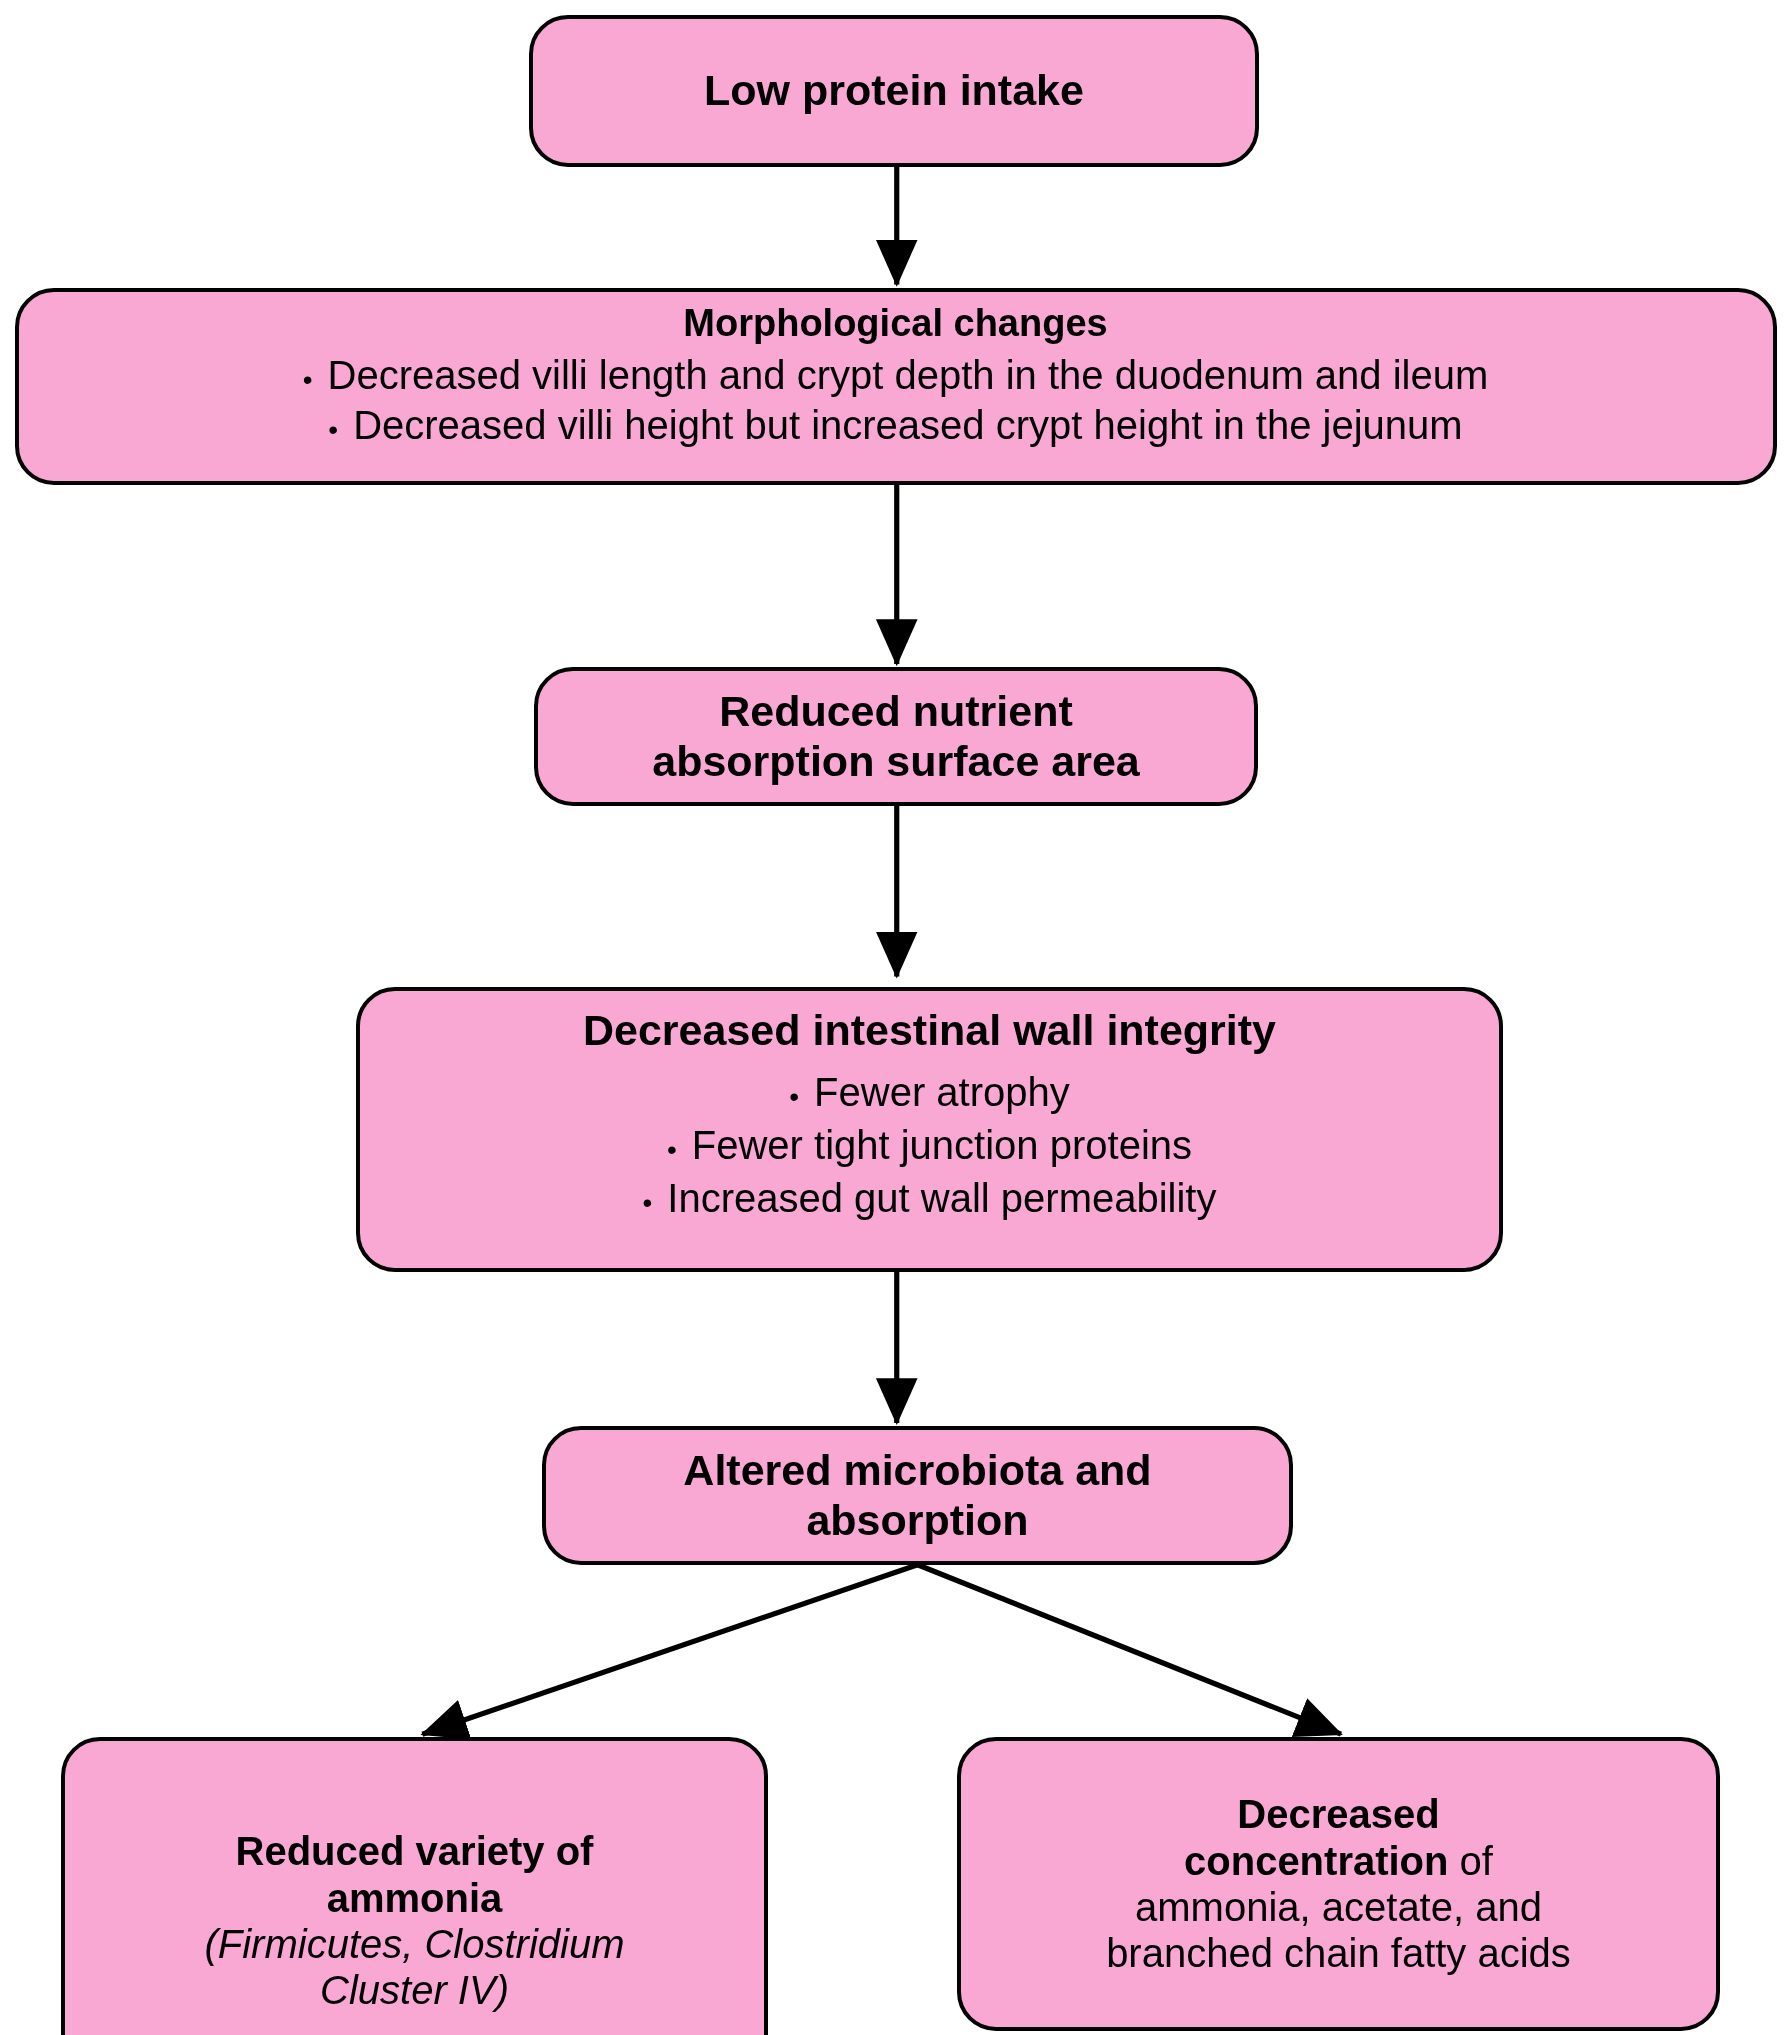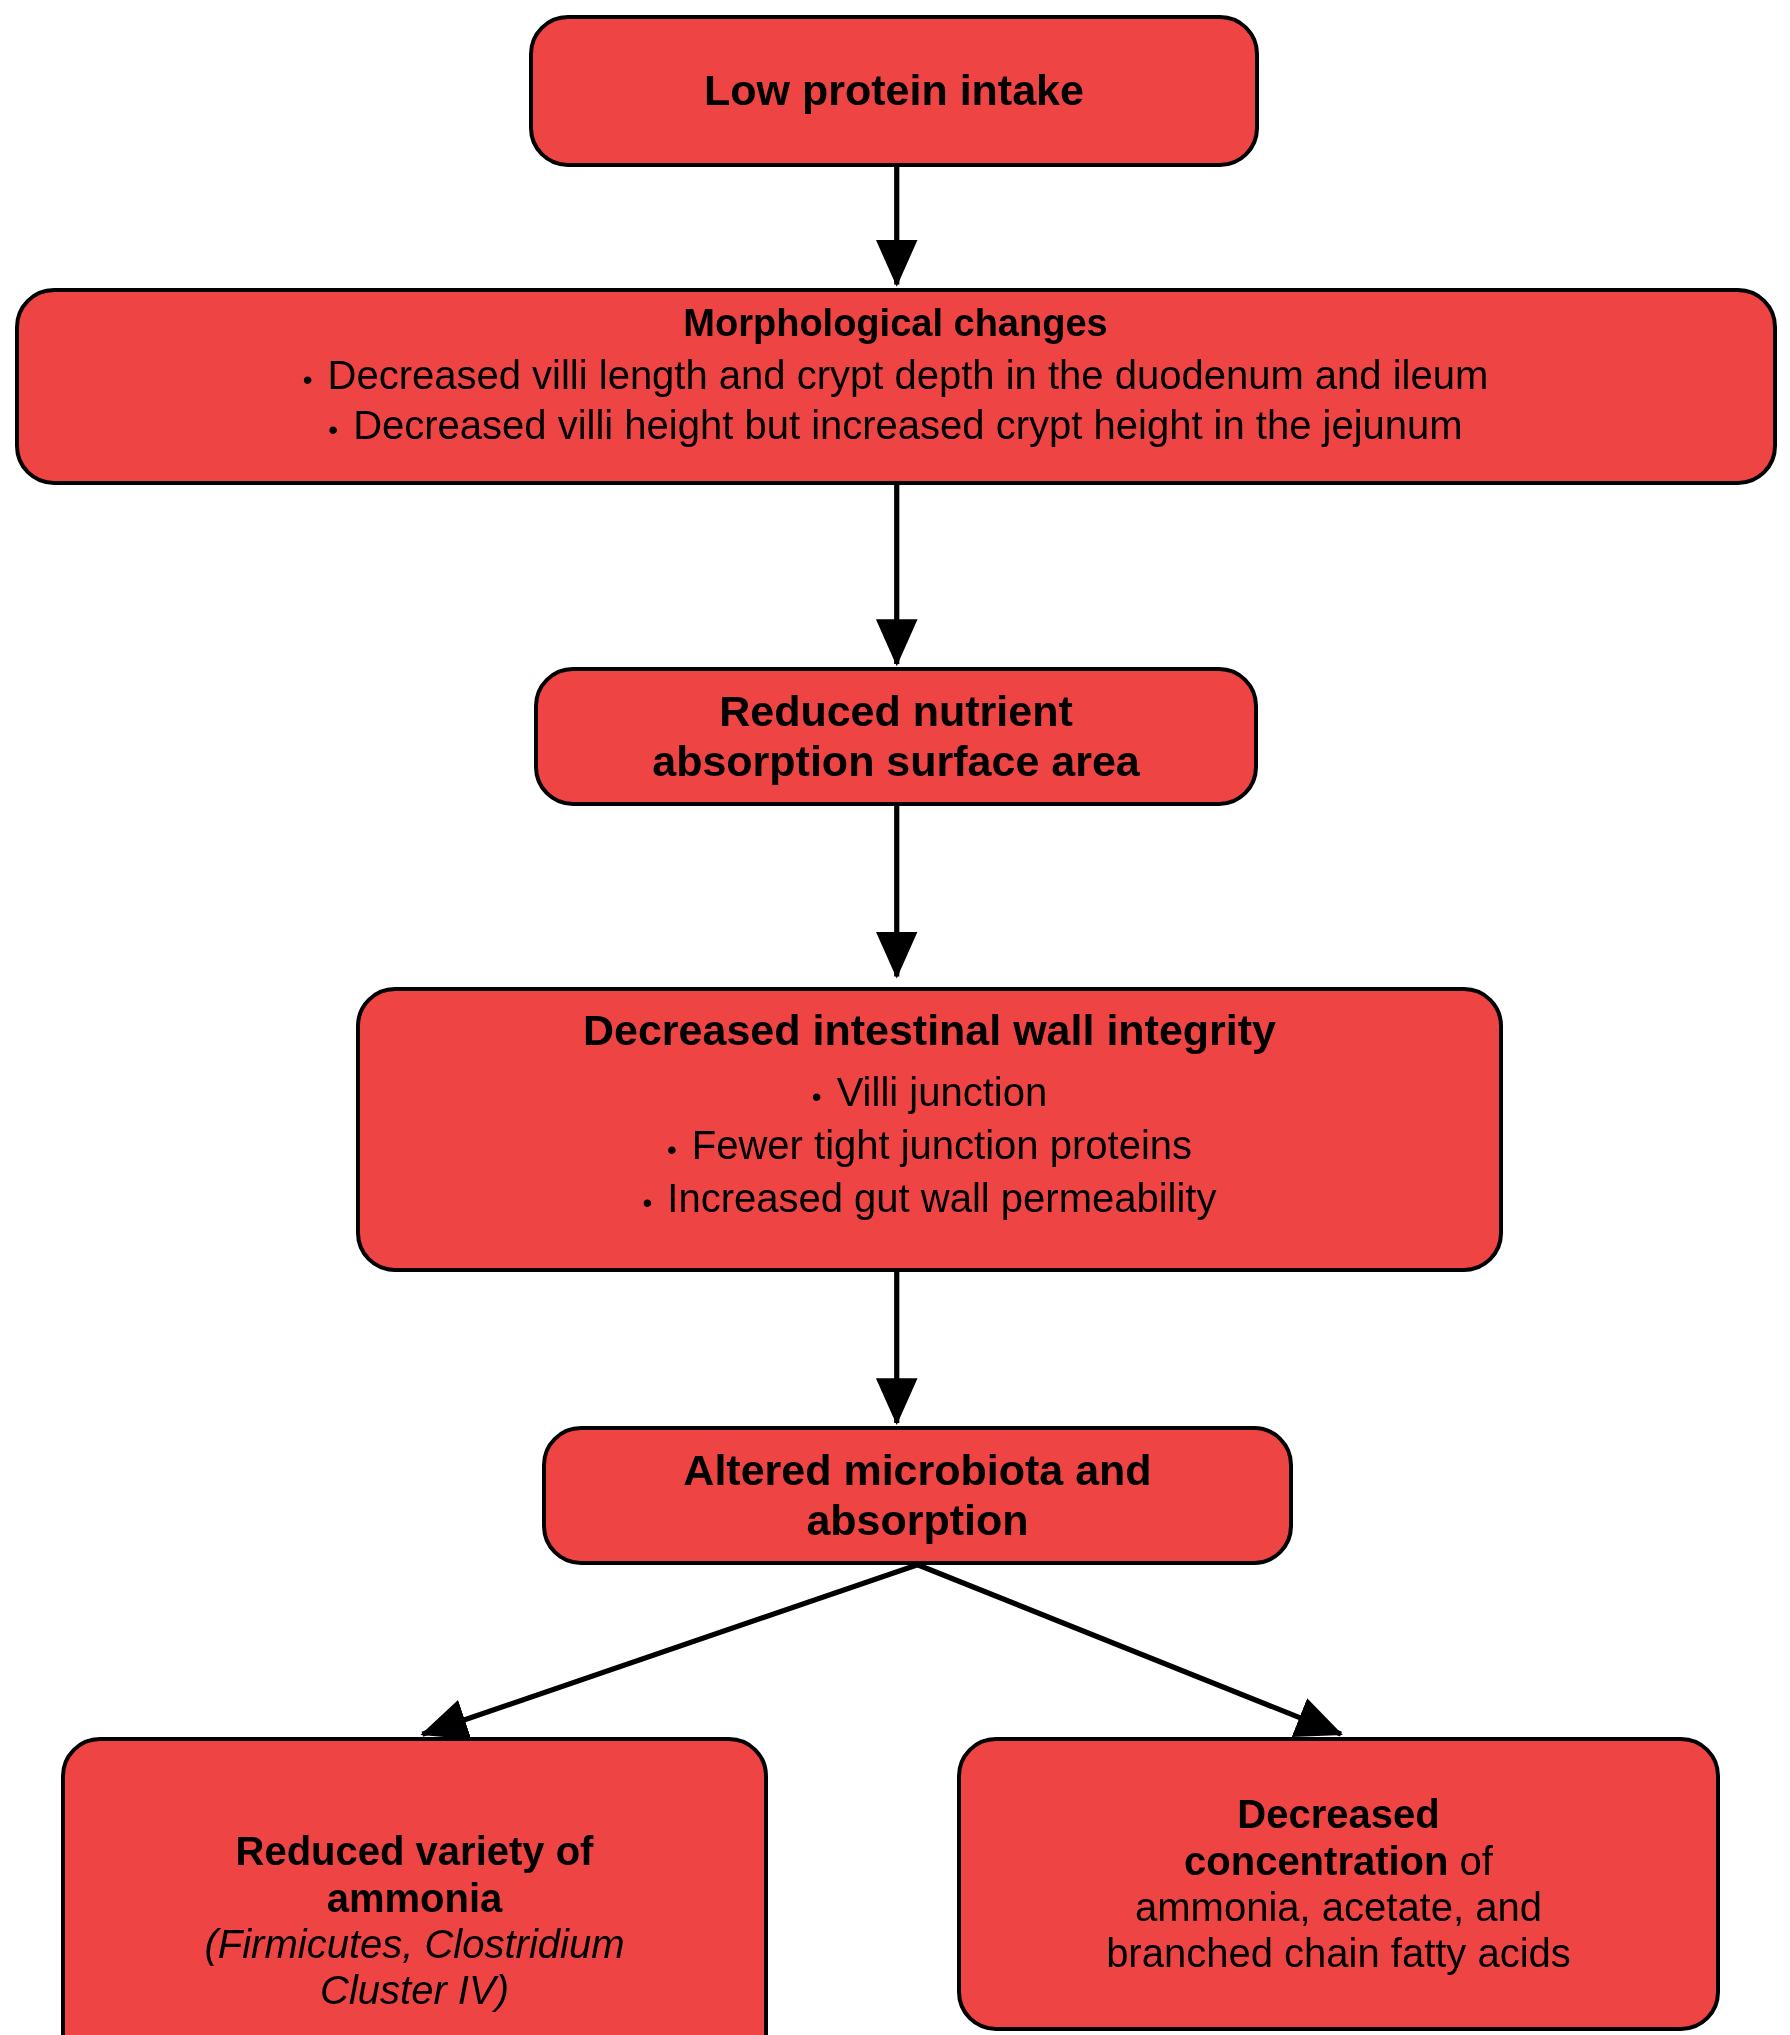--- a/index.html
+++ b/index.html
@@ -21,21 +21,21 @@
     position: absolute;
     top: 0;
     left: 0;
     width: 1790px;
     height: 2035px;
     pointer-events: none;
   }
   .node-box {
     position: absolute;
     box-sizing: border-box;
-    background: #ef4444;
+    background: #f9a8d4;
     border: 4px solid #000000;
     border-radius: 39px;
     display: flex;
     flex-direction: column;
     align-items: center;
     justify-content: center;
     text-align: center;
     color: #000000;
     padding: 5.8px 14px;
   }
@@ -148,21 +148,21 @@
 
   <div class="node-box" id="node-reduced-absorption">
     <div class="node-title">Reduced nutrient</div>
     <div class="node-title">absorption surface area</div>
   </div>
 
   <div class="node-box" id="node-wall-integrity">
     <div class="node-title">Decreased intestinal wall integrity</div>
     <div class="bullet-row">
       <span class="bullet-dot">•</span>
-      <span>Villi junction</span>
+      <span>Fewer atrophy</span>
     </div>
     <div class="bullet-row">
       <span class="bullet-dot">•</span>
       <span>Fewer tight junction proteins</span>
     </div>
     <div class="bullet-row">
       <span class="bullet-dot">•</span>
       <span>Increased gut wall permeability</span>
     </div>
   </div>

